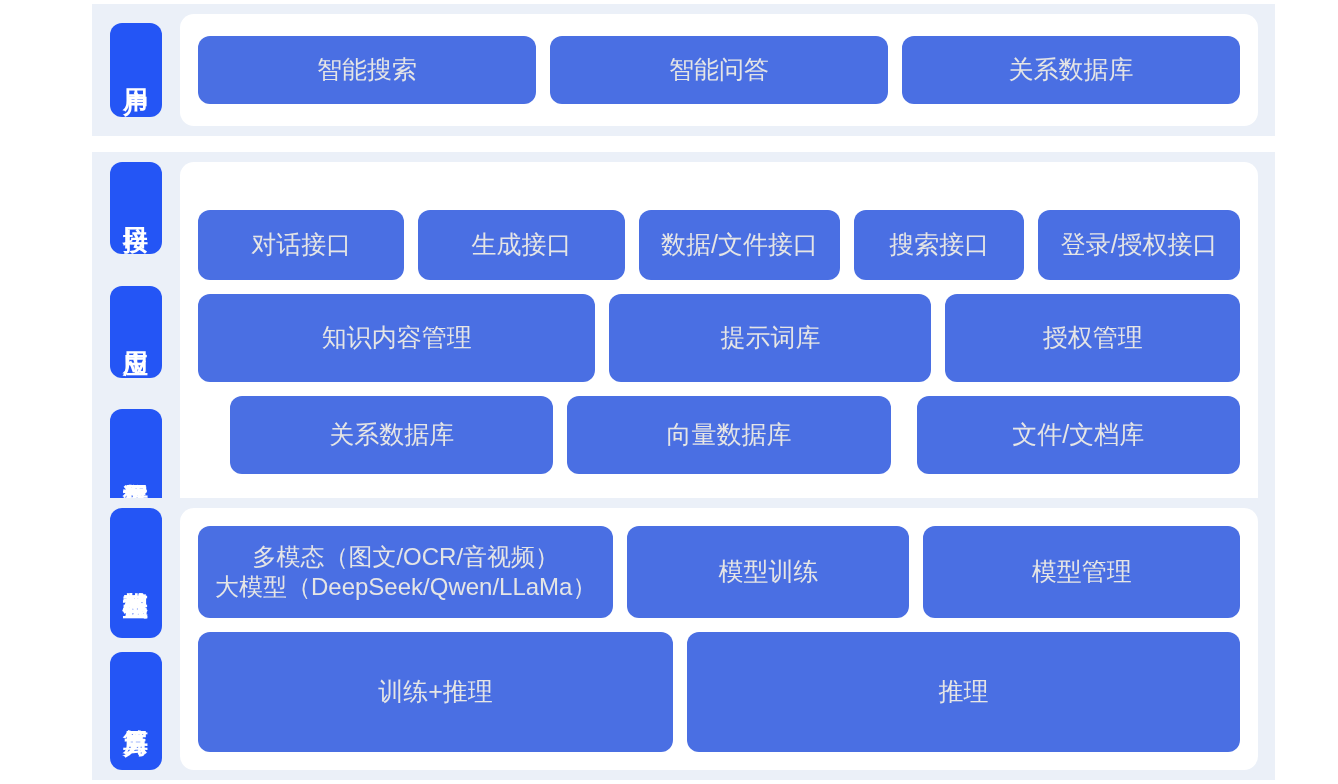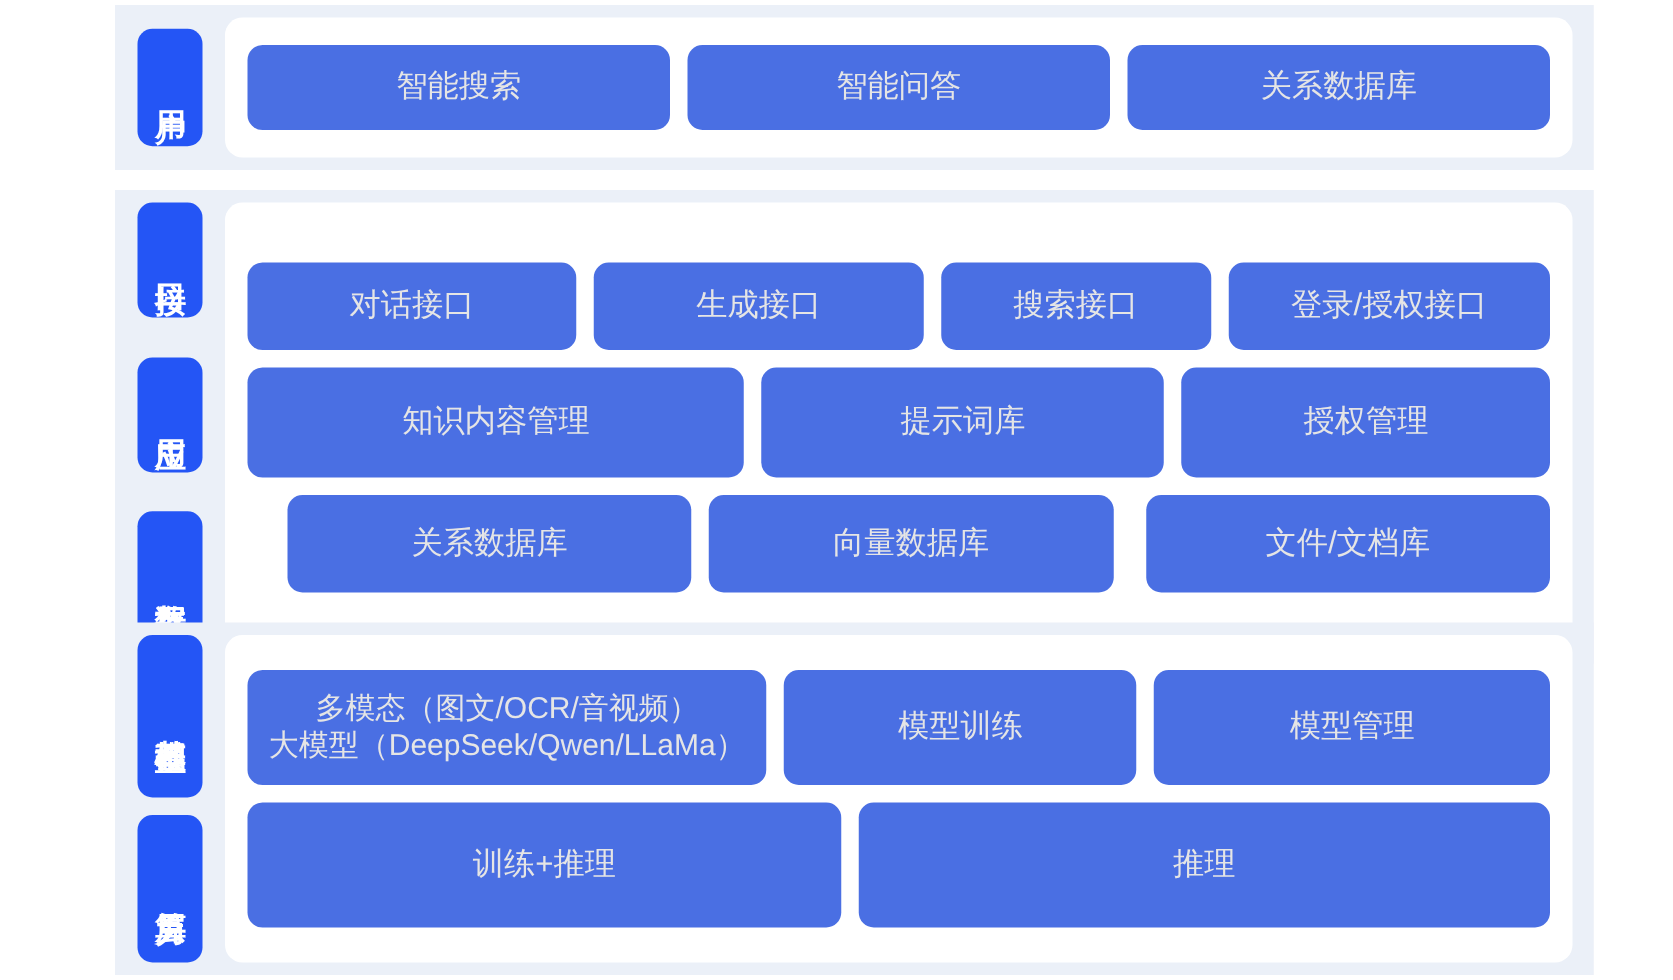--- a/index.html
+++ b/index.html
@@ -113,21 +113,21 @@
     box-sizing: border-box;
     padding: 6px 10px;
     white-space: pre-line;
   }
 
   .h-users   { height: 68px; }
   .h-api     { height: 70px; }
   .h-app     { height: 88px; }
   .h-data    { height: 78px; }
   .h-model   { height: 92px; }
-  .h-compute { height: 100px; }
+  .h-compute { height: 120px; }
 
   .box.two-line { font-size: 24px; line-height: 1.22; }
   .box.mono-mix { font-size: 24px; line-height: 1.24; }
 </style>
 </head>
 <body>
 
 <div class="diagram">
 
   <div class="group group-users">
@@ -147,20 +147,21 @@
     <div class="label-col stacked">
       <div class="side-label sl-api">接口</div>
       <div class="side-label sl-app">应用</div>
       <div class="side-label sl-data">数据层</div>
     </div>
     <div class="panel">
 
       <div class="row">
         <div class="box h-api" style="flex:205 1 0;">对话接口</div>
         <div class="box h-api" style="flex:205 1 0;">生成接口</div>
+        <div class="box h-api" style="flex:200 1 0;">数据/文件接口</div>
         <div class="box h-api" style="flex:165 1 0;">搜索接口</div>
         <div class="box h-api" style="flex:200 1 0;">登录/授权接口</div>
       </div>
 
       <div class="row">
         <div class="box h-app" style="flex:275 1 0;">知识内容管理</div>
         <div class="box h-app" style="flex:220 1 0;">提示词库</div>
         <div class="box h-app" style="flex:200 1 0;">授权管理</div>
       </div>
 

